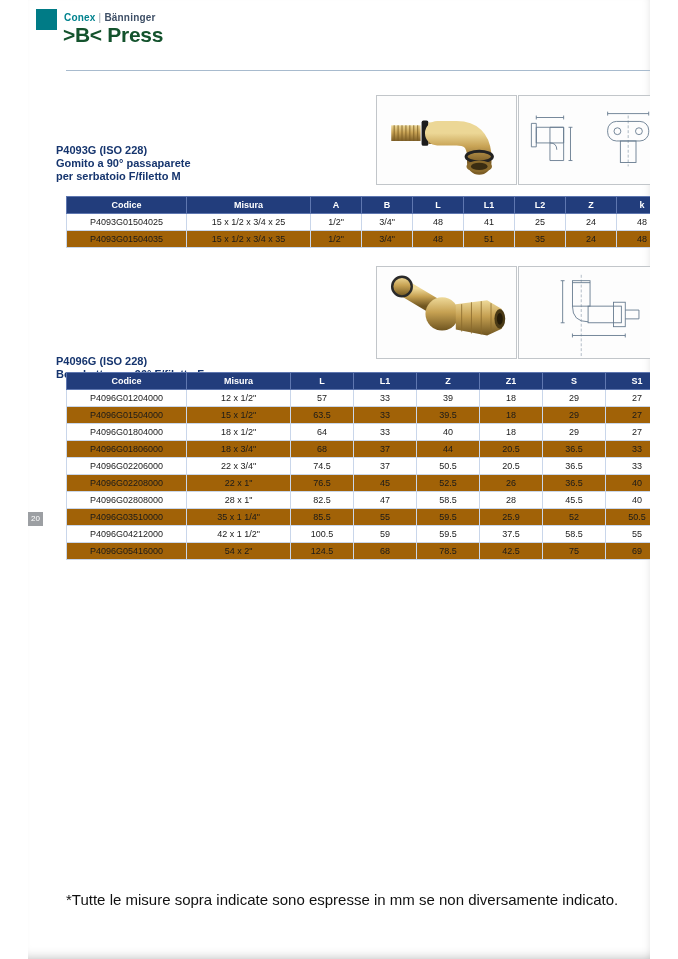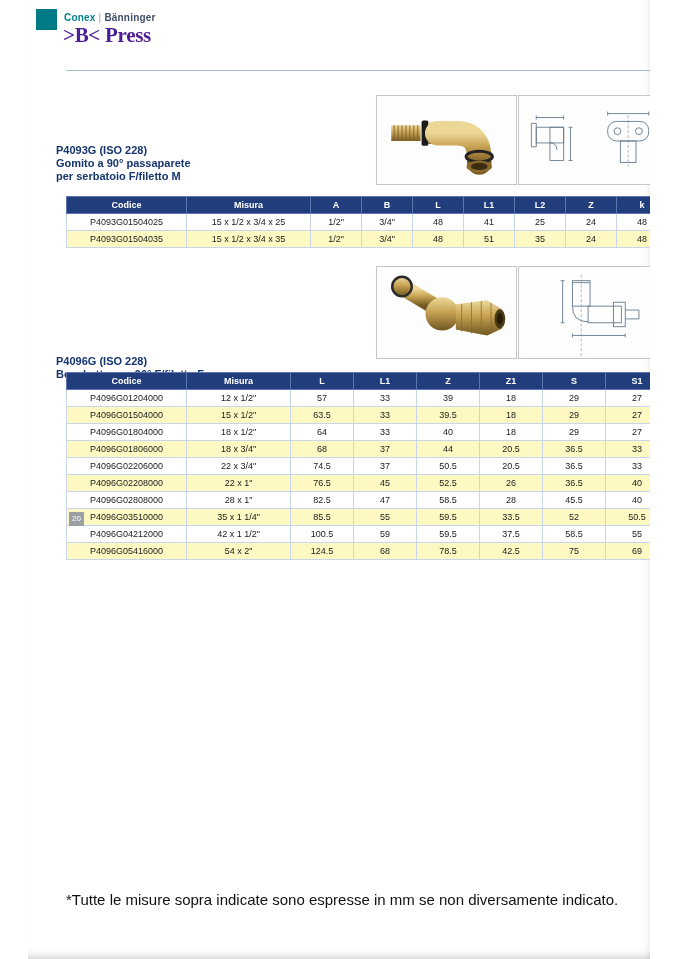--- a/index.html
+++ b/index.html
@@ -10,21 +10,21 @@
     overflow:hidden;
     box-shadow: inset 0 -10px 12px -10px rgba(0,0,0,0.28), inset -7px 0 9px -7px rgba(0,0,0,0.10);
   }
 
   
   .logo-square { position:absolute; left:8px; top:9px; width:21px; height:21px; background:#007B86; }
   .logo-line { position:absolute; left:36px; top:12px; font-size:10px; font-weight:bold; letter-spacing:0.2px; }
   .logo-line .conex { color:#00828E; }
   .logo-line .sep   { color:#9AA5B1; font-weight:normal; padding:0 3px; }
   .logo-line .bann  { color:#3E4F66; }
-  .press-title { position:absolute; left:35px; top:23px; font-size:21px; font-weight:bold; color:#4c1d95; letter-spacing:-0.3px;font-family:Liberation Serif, serif; }
+  .press-title { position:absolute; left:35px; top:23px; font-size:21px; font-weight:bold; color:#14532d; letter-spacing:-0.3px; }
   .header-rule { position:absolute; left:38px; top:70px; width:601px; height:1px; background:#A8BBCE; }
 
   
   .imgbox { position:absolute; background:#fdfdfd; border:1px solid #C2C6CA; }
   .imgbox svg { display:block; width:100%; height:100%; }
   .s1-photo   { left:348px; top:95px;  width:141px; height:90px; }
   .s1-drawing { left:490px; top:95px;  width:148px; height:90px; }
   .s2-photo   { left:348px; top:266px; width:141px; height:93px; }
   .s2-drawing { left:490px; top:266px; width:148px; height:93px; }
 
@@ -38,32 +38,32 @@
   table.tbl1 { top:196px; }
   table.tbl2 { top:372px; }
   table.spec th {
     background:#223D7C; color:#ffffff; font-size:9px; font-weight:bold;
     border:1px solid #5F77B0; padding:3px 10px; text-align:center; line-height:10px;
   }
   table.spec td {
     background:#ffffff; color:#1a1a1a; font-size:9px; text-align:center;
     border:1px solid #C9D6EA; padding:2.5px 2px; line-height:11px;
   }
-  table.spec tr.alt td { background:#fef9c3; }
+  table.spec tr.alt td { background:#a16207; }
   table.tbl1 col.codice { width:120px; }
   table.tbl1 col.misura { width:124px; }
   table.tbl1 col.small  { width:51px; }
   table.tbl2 col.codice { width:120px; }
   table.tbl2 col.misura { width:104px; }
   table.tbl2 col.dim    { width:63px; }
 
   
   .page-tab {
     position:absolute; left:0; top:512px; width:15px; height:14px; background:#9C9FA3;
-    color:#ffffff; font-size:8px; line-height:14px; text-align:center;margin-left:41px;
+    color:#ffffff; font-size:8px; line-height:14px; text-align:center;
   }
 
   
   .footnote { position:absolute; left:38px; top:891px; font-size:15px; color:#111111; }
 </style>
 </head>
 <body>
 
 <div class="page">
 
@@ -298,21 +298,21 @@
           <td>28</td>
           <td>45.5</td>
           <td>40</td>
         </tr>
         <tr class="alt">
           <td>P4096G03510000</td>
           <td>35 x 1 1/4"</td>
           <td>85.5</td>
           <td>55</td>
           <td>59.5</td>
-          <td>33.5</td>
+          <td>25.9</td>
           <td>52</td>
           <td>50.5</td>
         </tr>
         <tr>
           <td>P4096G04212000</td>
           <td>42 x 1 1/2"</td>
           <td>100.5</td>
           <td>59</td>
           <td>59.5</td>
           <td>37.5</td>

